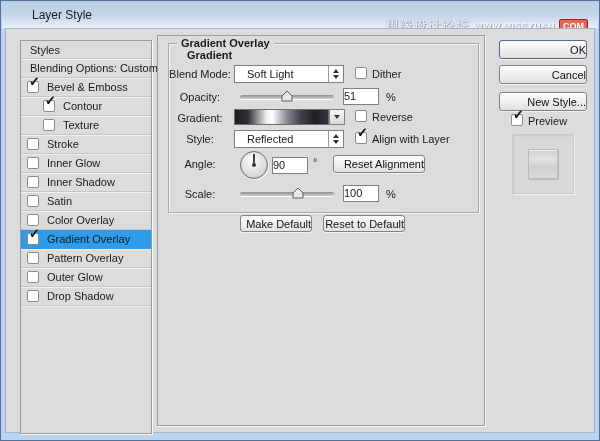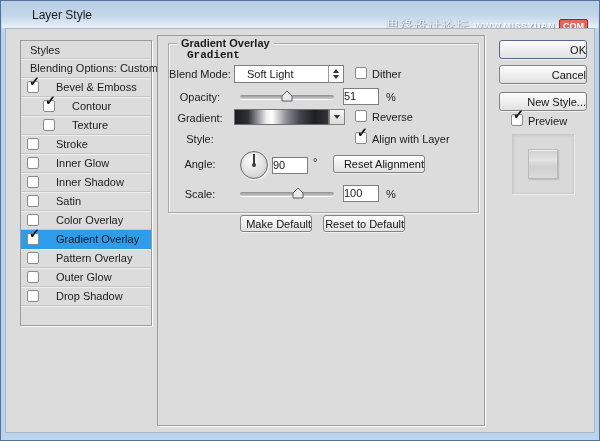--- a/index.html
+++ b/index.html
@@ -15,41 +15,41 @@
   .watermark { position:absolute; right:10px; top:16px; display:flex; align-items:center; gap:4px; }
   .wm-cn { font-size:13px; color:#eef2f7; text-shadow:0 0 2px #8a97a6, 1px 1px 0 #9aa7b5; letter-spacing:1px; }
   .wm-url { font-size:9px; font-weight:bold; color:#f4f7fb; text-shadow:1px 1px 1px #8a97a6; letter-spacing:.5px; }
   .wm-badge { font-size:9px; font-weight:bold; color:#fff; background:#e06a5a; border:1px solid #a81f14;
     border-radius:2px; padding:1px 3px; text-shadow:none; }
 
   .content { position:absolute; left:4px; right:4px; top:27px; bottom:7px;
     background:#dcdcdc; border:1px solid #a8b4c0; }
 
   
-  .styles-list { position:absolute; left:14px; top:11px; width:132px; height:286px;
+  .styles-list { position:absolute; left:14px; top:11px; width:132px; height:394px;
     border:1px solid #9b9b9b; box-shadow:1px 1px 0 rgba(255,255,255,.85); background:#dcdcdc; }
   .srow { position:relative; height:19px; border-bottom:1px solid #c6c6c6;
     box-shadow:0 1px 0 rgba(255,255,255,.55); display:flex; align-items:center; }
   .srow.hdr { height:18px; }
-  .srow .lbl { margin-left:17px; white-space:nowrap; }
+  .srow .lbl { margin-left:8px; white-space:nowrap; }
   .srow.plain .lbl { margin-left:9px; }
   .srow.selected { background:var(--sel); border-bottom-color:var(--sel); }
   .cb { position:relative; width:12px; height:12px; background:#fff; border:1px solid #8a8a8a;
     border-radius:2px; margin-left:6px; flex:none; }
   .indent .cb { margin-left:22px; }
   .ck { position:absolute; left:1px; top:-7px; font-size:13px; font-weight:bold; color:#111; line-height:13px; }
 
   
   .center-panel { position:absolute; left:151px; top:6px; width:328px; height:391px;
     border:1px solid #9b9b9b; box-shadow:1px 1px 0 rgba(255,255,255,.85); background:#dcdcdc; }
   .groupbox { position:absolute; left:10px; top:7px; width:311px; height:170px;
     border:1px solid #a9a9a9; box-shadow:1px 1px 0 rgba(255,255,255,.7), inset 1px 1px 0 rgba(255,255,255,.7); }
   .group-legend { position:absolute; left:8px; top:-7px; background:#dcdcdc; padding:0 4px;
     font-weight:bold; }
-  .section-title { position:absolute; left:18px; top:5px; font-weight:bold;font-family:Liberation Mono, monospace; }
+  .section-title { position:absolute; left:18px; top:5px; font-weight:bold; }
 
   .flabel { position:absolute; left:0; width:62px; text-align:center; }
 
   .dropdown { position:absolute; width:110px; height:18px; background:#fff; border:1px solid #7f7f7f;
     display:flex; align-items:center; }
   .dd-text { margin-left:12px; flex:1; white-space:nowrap; overflow:hidden; }
   .stepper { width:15px; align-self:stretch; border-left:1px solid #9a9a9a;
     display:flex; flex-direction:column; align-items:center; justify-content:center; background:#fff; }
   .tri-up { width:0; height:0; border-left:3px solid transparent; border-right:3px solid transparent;
     border-bottom:4px solid #333; margin-bottom:2px; }
@@ -200,20 +200,27 @@
 
         <span class="flabel" style="top:68px">Gradient:</span>
         <div class="gradient-swatch" style="left: 65px; top: 65px; background: linear-gradient(to right, rgb(27, 27, 32) 0%, rgb(47, 47, 54) 14%, rgb(240, 240, 242) 34%, rgb(255, 255, 255) 40%, rgb(142, 142, 150) 55%, rgb(68, 68, 76) 70%, rgb(30, 30, 36) 86%, rgb(52, 52, 60) 100%);"></div>
         <div class="grad-arrow" style="left:160px; top:65px">
           <span class="tri-down"></span>
         </div>
         <span class="checkbox" style="left:186px; top:66px"></span>
         <span class="cb-label" style="left:203px; top:67px">Reverse</span>
 
         <span class="flabel" style="top:89px">Style:</span>
+        <div class="dropdown" style="left:65px; top:86px">
+          <span class="dd-text">Reflected</span>
+          <span class="stepper">
+              <span class="tri-up"></span>
+              <span class="tri-down"></span>
+            </span>
+        </div>
         <span class="checkbox" style="left:186px; top:88px">
             <span class="ck">✓</span>
           </span>
         <span class="cb-label" style="left:203px; top:89px">Align with Layer</span>
 
         <span class="flabel" style="top:114px">Angle:</span>
         <div class="dial" style="left:71px; top:107px">
           <span class="needle"></span>
           <span class="dial-dot"></span>
         </div>

